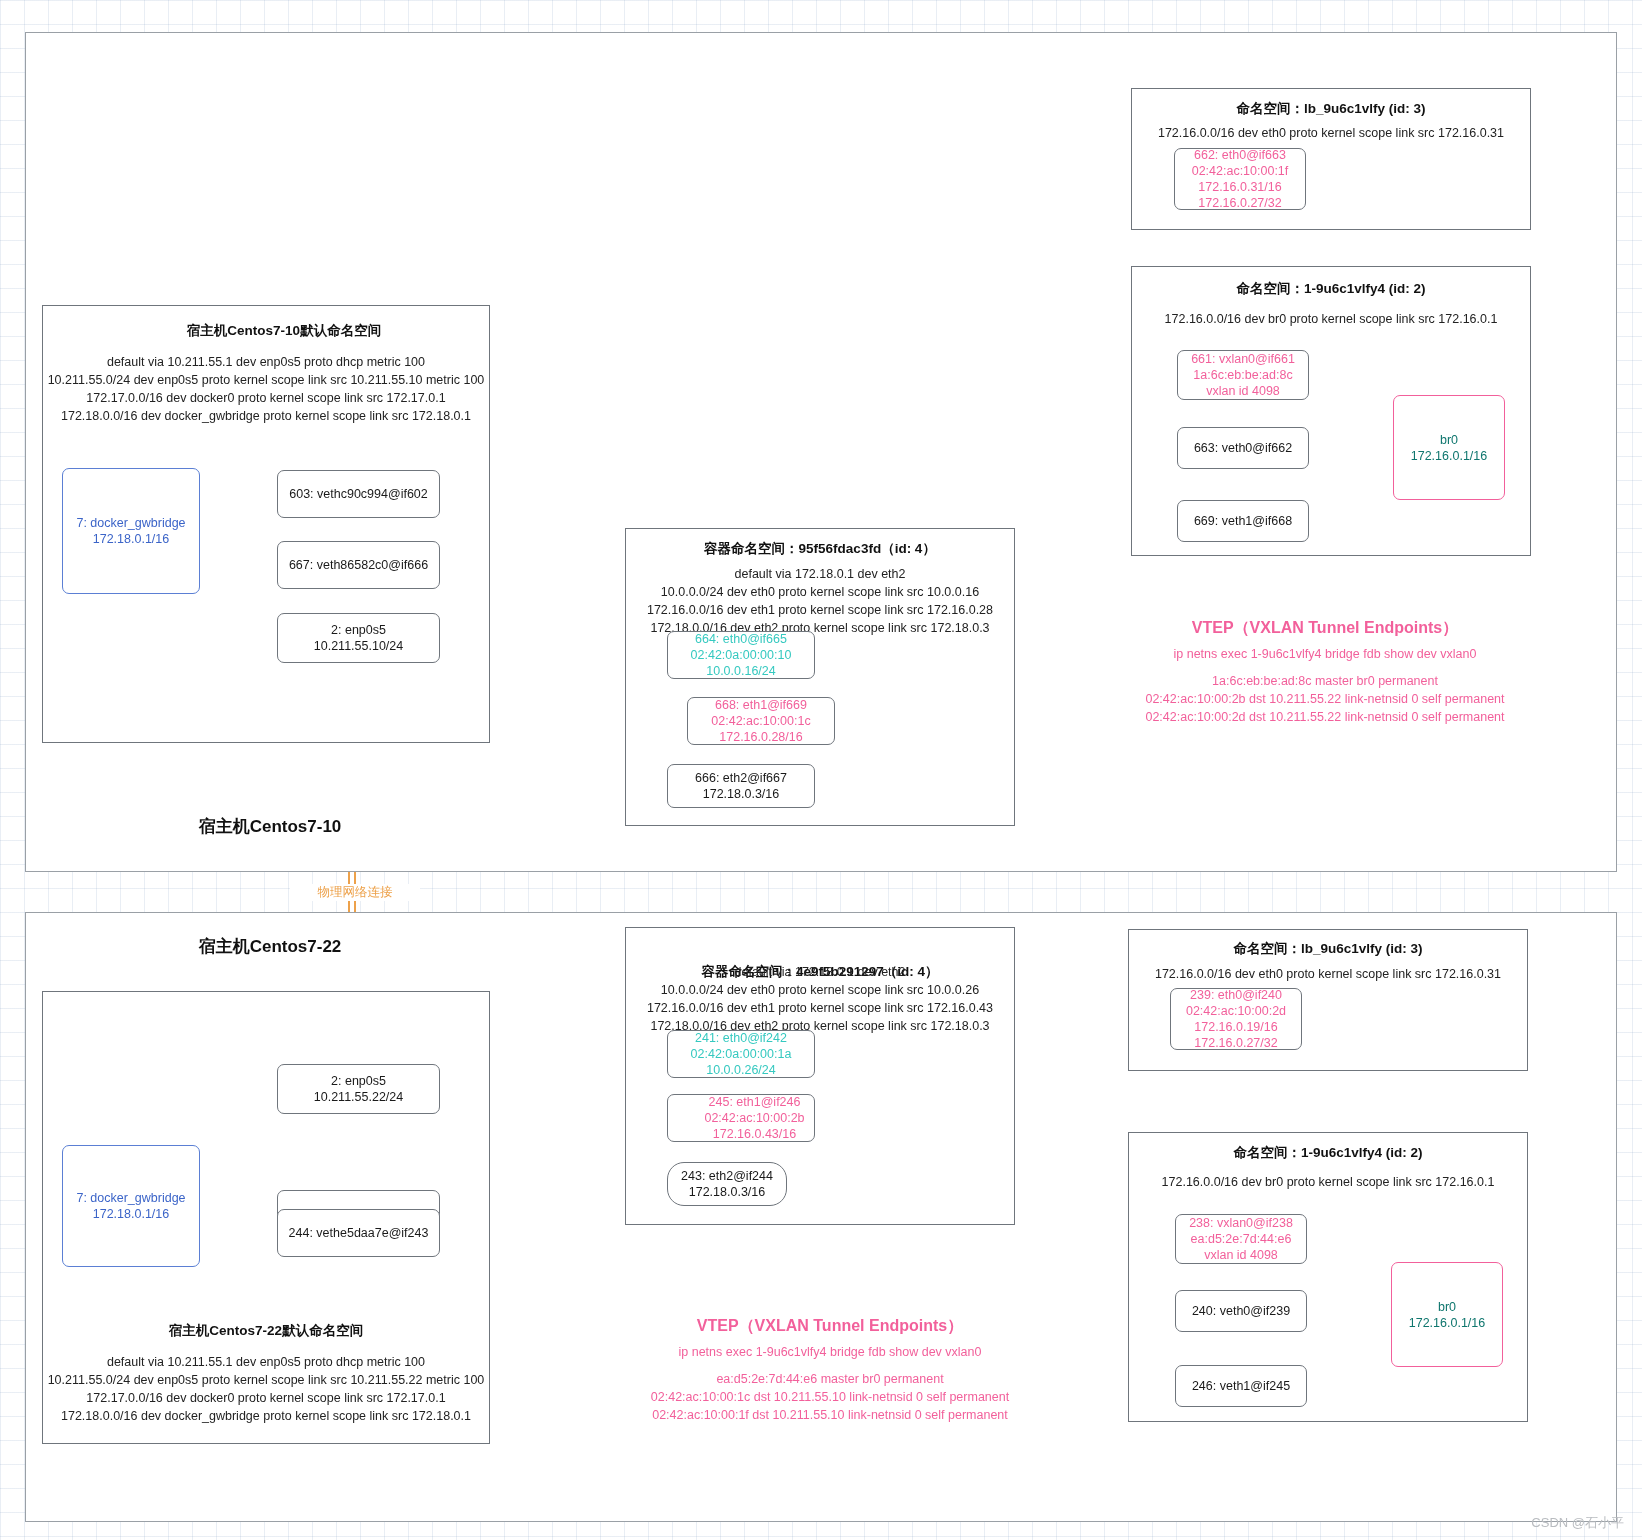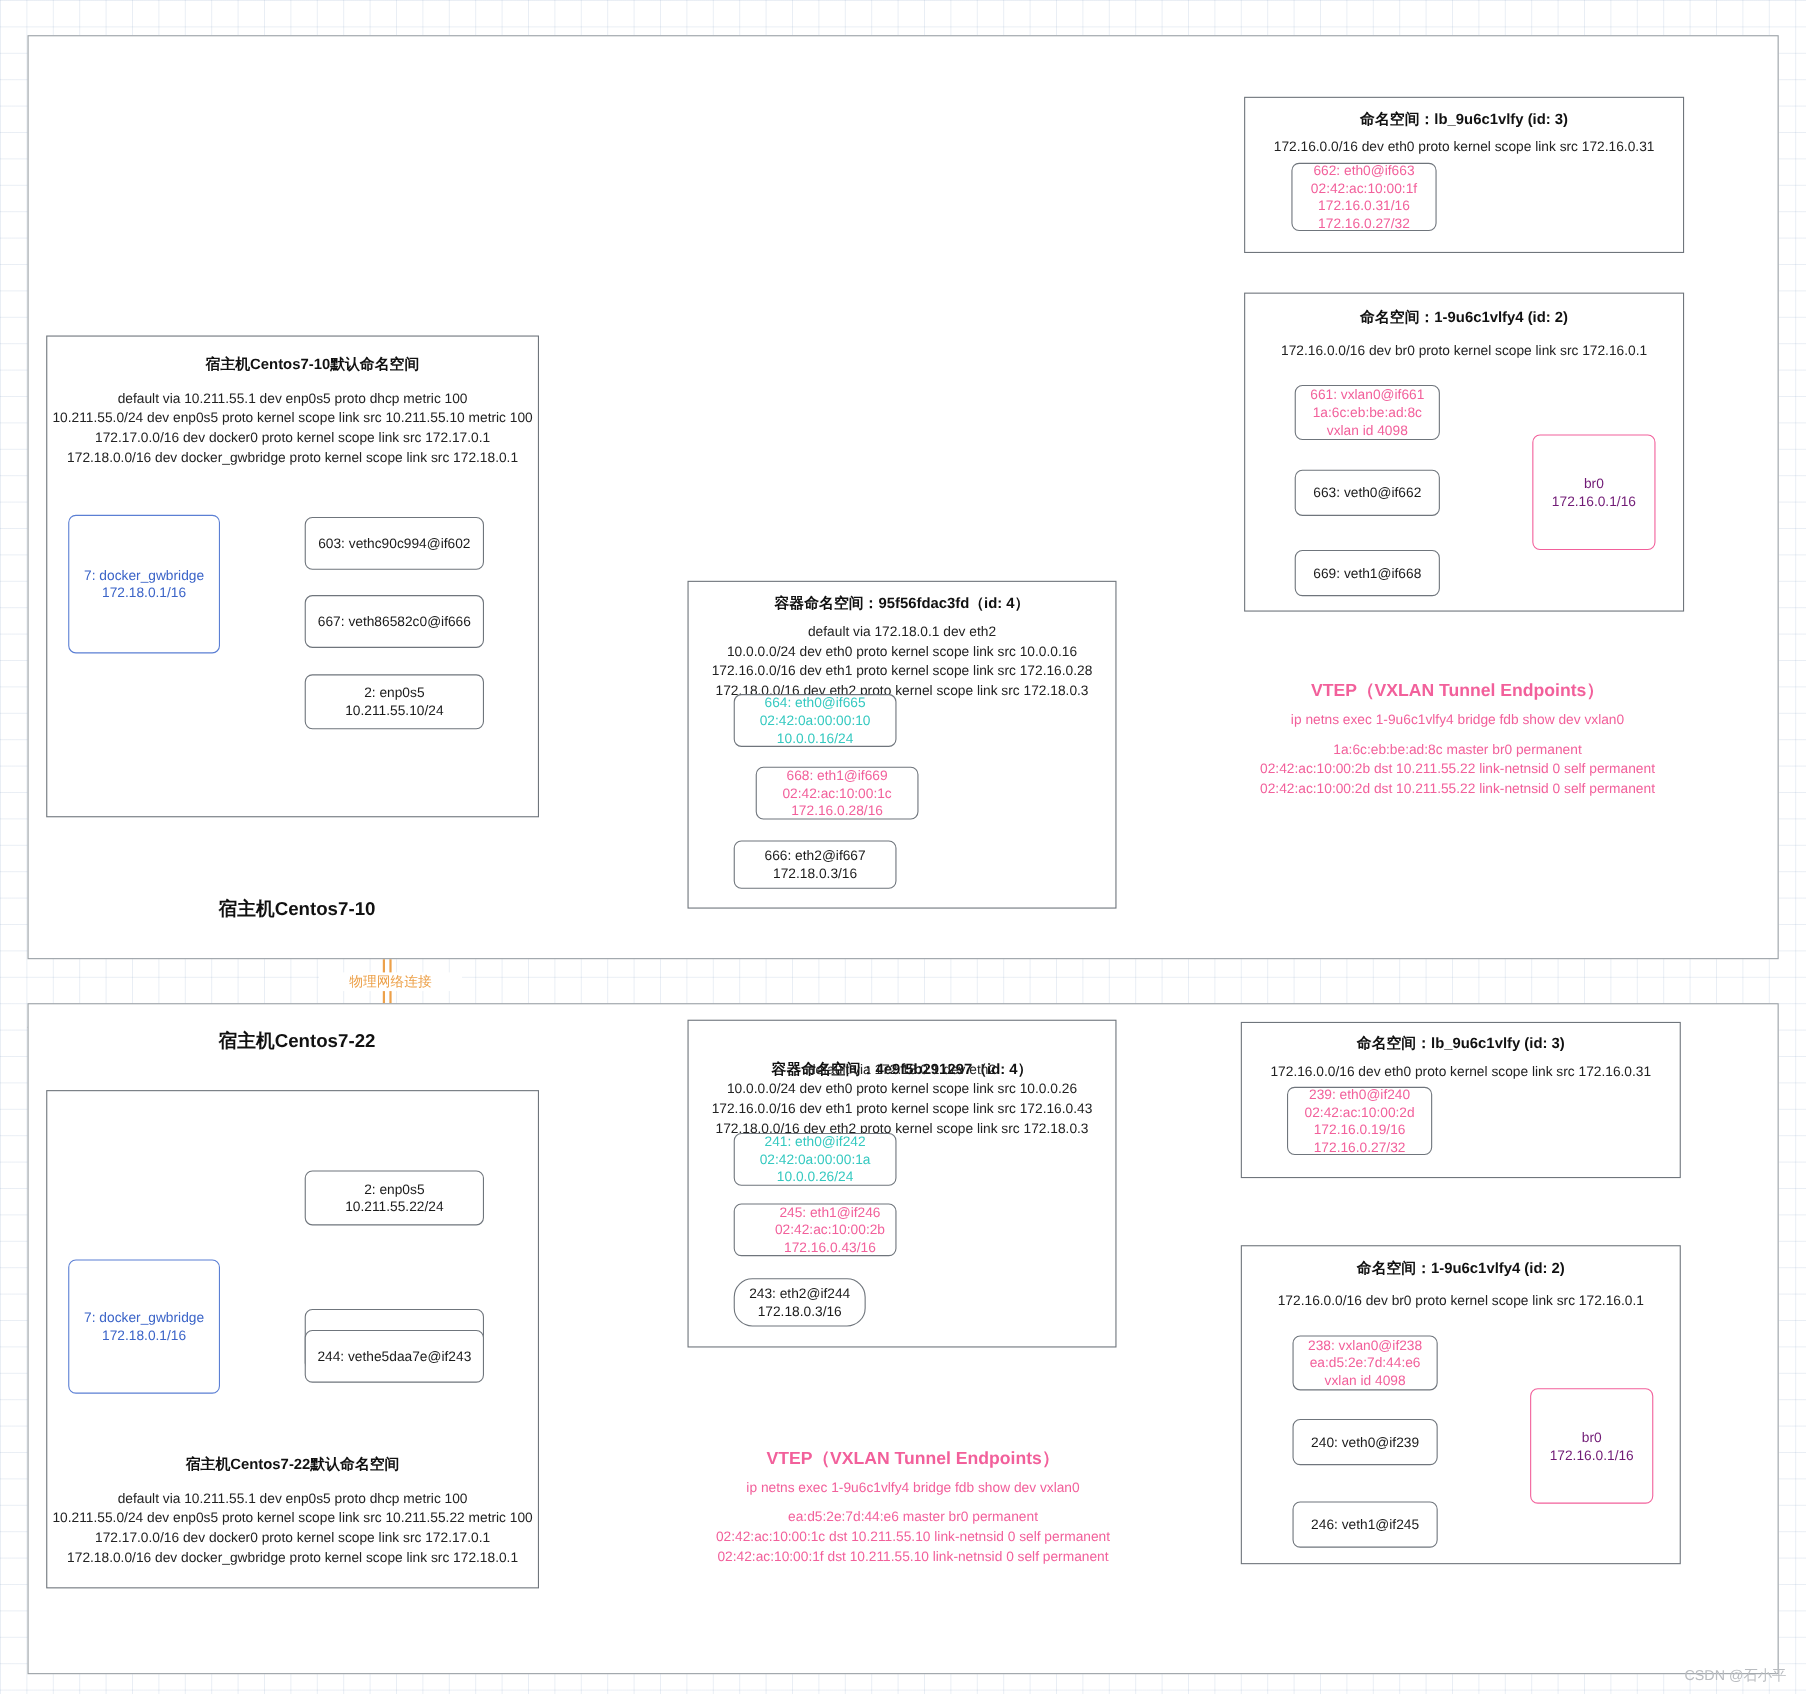--- a/index.html
+++ b/index.html
@@ -35,21 +35,21 @@
     border:1.6px solid #6f757c;
     border-radius:7px;
     background:#ffffff;
     display:flex;
     align-items:center;
     justify-content:center;
     text-align:center;
     line-height:1.28;
   }
   .iface-box.blue{border-color:#5b7fd4;color:#3b64c8;}
-  .iface-box.pinkborder{border-color:#f2609b;color:#701a75;text-align:center;}
+  .iface-box.pinkborder{border-color:#f2609b;color:#0f766e;text-align:center;}
   .iface-box.grayborder{border-color:#6f757c;}
   .title-main{
     font-size:20px;font-weight:bold;color:#1a1a1a;text-align:center;line-height:1.34;
   }
   .legend-line{font-size:15px;text-align:center;line-height:1.62;}
   .c-green{color:#35c9c0;}
   .c-pink{color:#f2609b;}
   .c-blue{color:#3b64c8;}
   .c-orange{color:#eda14a;}
   .banner{

